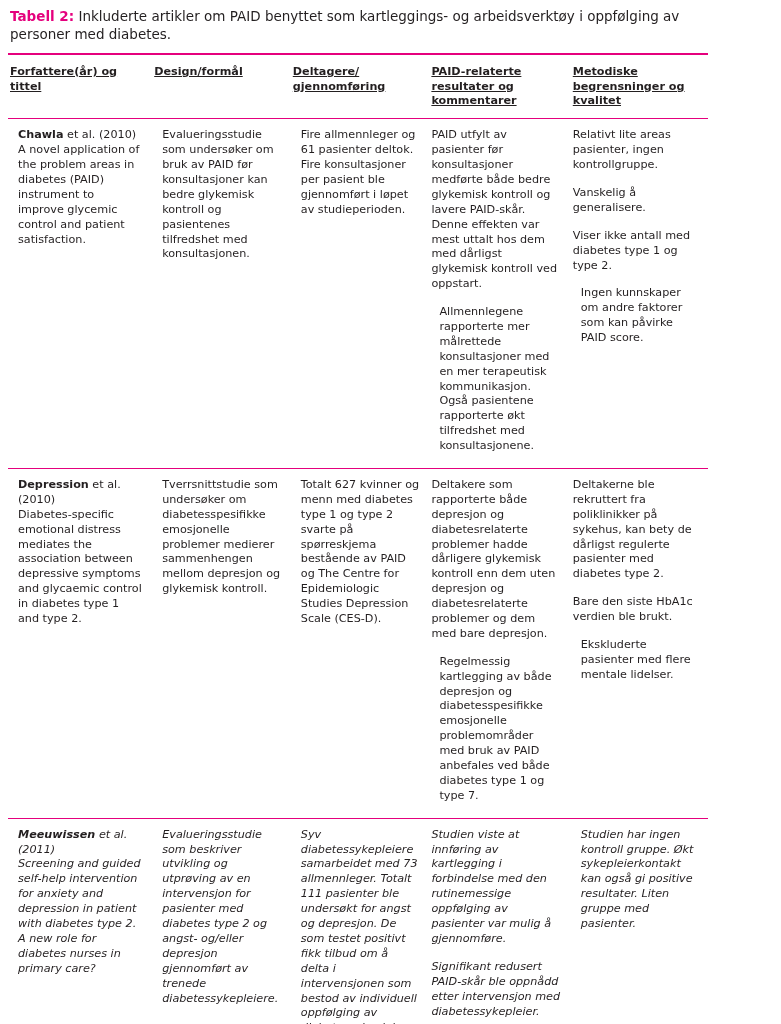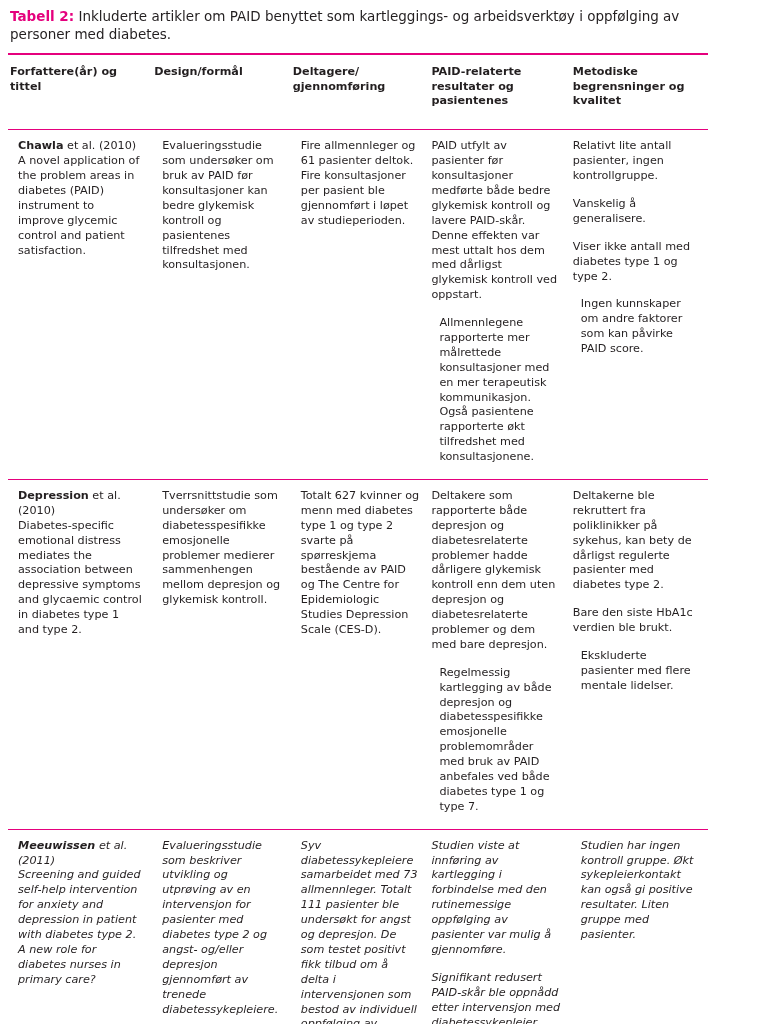--- a/index.html
+++ b/index.html
@@ -44,22 +44,23 @@
     vertical-align: top;
     text-align: left;
     padding: 9px 10px 14px 2px;
     font-size: 11.2px;
     line-height: 1.33;
   }
   table.t2 thead th {
     font-weight: bold;
     font-size: 11.2px;
     padding-top: 10px;
-    padding-bottom: 20px;
+    padding-bottom: 9px;
     border-bottom: 1.5px solid #e5007d;
+    text-decoration: underline;
   }
   table.t2 tbody tr {
     border-bottom: 1.5px solid #e5007d;
   }
   table.t2 tbody tr:last-child {
     border-bottom: none;
     font-style: italic;
   }
   .col1 { width: 20.6%; }
   .col2 { width: 19.8%; }
@@ -93,42 +94,42 @@
         <col class="col2">
         <col class="col3">
         <col class="col4">
         <col class="col5">
     </colgroup>
     <thead>
       <tr>
         <th>Forfattere(år) og tittel</th>
         <th>Design/formål</th>
         <th>Deltagere/ gjennomføring</th>
-        <th>PAID-relaterte resultater og pasientenes</th>
+        <th>PAID-relaterte resultater og kommentarer</th>
         <th>Metodiske begrensninger og kvalitet</th>
       </tr>
     </thead>
     <tbody>
 
       <tr>
         <td class="study-title">
           <p class="para"><span class="author">Chawla</span><span> et al. (2010)</span><br><span>A novel application of the problem areas in diabetes (PAID) instrument to improve glycemic control and patient satisfaction.</span></p>
         </td>
         <td>
           <p class="para">Evalueringsstudie som undersøker om bruk av PAID før konsultasjoner kan bedre glykemisk kontroll og pasientenes tilfredshet med konsultasjonen.</p>
         </td>
         <td>
           <p class="para">Fire allmennleger og 61 pasienter deltok. Fire konsultasjoner per pasient ble gjennomført i løpet av studieperioden.</p>
         </td>
         <td>
           <p class="para">PAID utfylt av pasienter før konsultasjoner medførte både bedre glykemisk kontroll og lavere PAID-skår. Denne effekten var mest uttalt hos dem med dårligst glykemisk kontroll ved oppstart.</p>
           <p class="para">Allmennlegene rapporterte mer målrettede konsultasjoner med en mer terapeutisk kommunikasjon. Også pasientene rapporterte økt tilfredshet med konsultasjonene.</p>
         </td>
         <td>
-          <p class="para">Relativt lite antall pasienter, ingen kontrollgruppe.</p>
+          <p class="para">Relativt lite areas pasienter, ingen kontrollgruppe.</p>
           <p class="para">Vanskelig å generalisere.</p>
           <p class="para">Viser ikke antall med diabetes type 1 og type 2.</p>
           <p class="para">Ingen kunnskaper om andre faktorer som kan påvirke PAID score.</p>
         </td>
       </tr>
 
       <tr>
         <td class="study-title">
           <p class="para"><span class="author">Depression</span><span> et al. (2010)</span><br><span>Diabetes-specific emotional distress mediates the association between depressive symptoms and glycaemic control in  diabetes type 1 and type 2.</span></p>
         </td>

